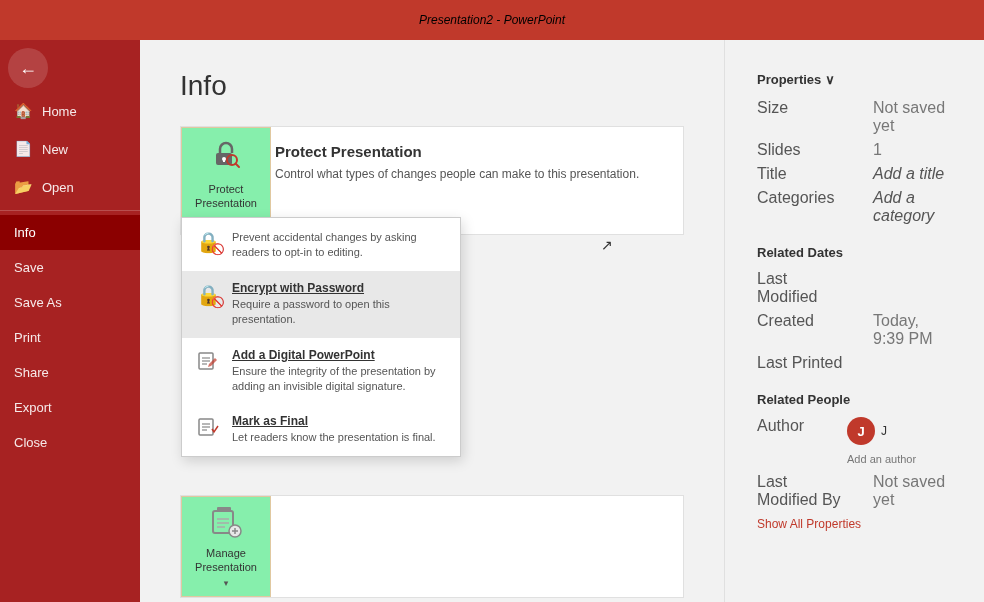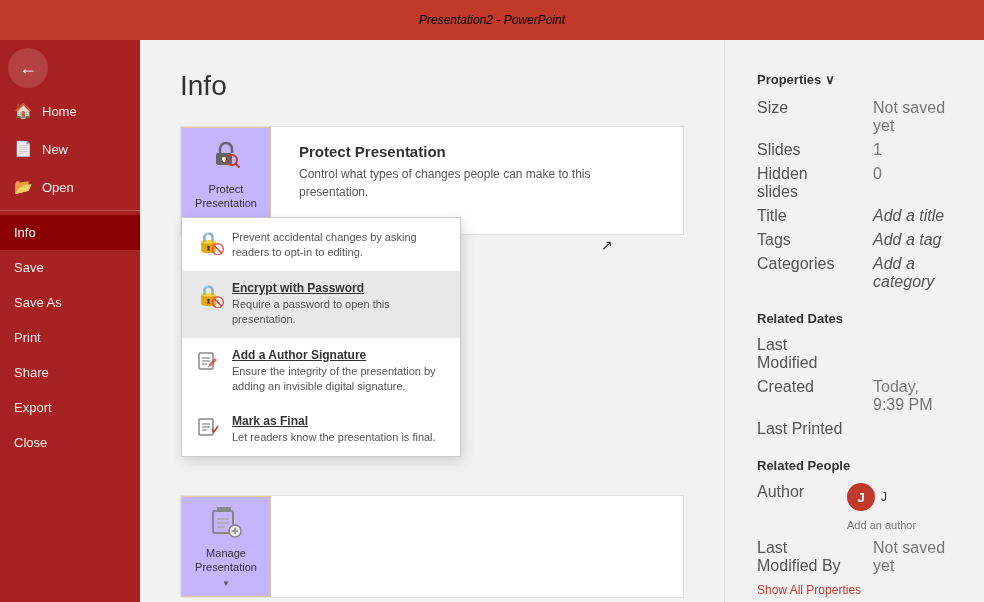--- a/index.html
+++ b/index.html
@@ -94,21 +94,21 @@
       background: white;
       border: 1px solid #e0e0e0;
       padding: 0;
       margin-bottom: 16px;
       display: flex;
       align-items: flex-start;
       position: relative;
     }
 
     .section-icon-btn {
-      background: #c4b5fd;
+      background: #86efac;
       border: 1px solid #e0c8a0;
       width: 90px;
       min-height: 90px;
       display: flex;
       flex-direction: column;
       align-items: center;
       justify-content: center;
       cursor: pointer;
       flex-shrink: 0;
       gap: 4px;
@@ -121,21 +121,21 @@
       text-align: center;
       line-height: 1.3;
     }
 
     .section-icon-btn .dropdown-arrow {
       font-size: 9px;
       color: #555;
     }
 
     .section-text {
-      padding: 16px 28px;
+      padding: 16px 4px;
     }
 
     .section-heading {
       font-size: 15px;
       font-weight: 600;
       color: #333;
       margin-bottom: 5px;
     }
 
     .section-desc {
@@ -445,21 +445,21 @@
             <div class="item-icon">
               <svg width="22" height="22" viewBox="0 0 22 22" xmlns="http://www.w3.org/2000/svg">
                 <rect x="2" y="3" width="14" height="16" rx="1" fill="none" stroke="#888" stroke-width="1.5"></rect>
                 <line x1="5" y1="8" x2="13" y2="8" stroke="#888" stroke-width="1.2"></line>
                 <line x1="5" y1="11" x2="13" y2="11" stroke="#888" stroke-width="1.2"></line>
                 <line x1="5" y1="14" x2="10" y2="14" stroke="#888" stroke-width="1.2"></line>
                 <path d="M14 16 L20 10 L18 8 L12 14 L11 17 Z" fill="#c0392b" opacity="0.7"></path>
               </svg>
             </div>
             <div class="item-text">
-              <div class="item-title">Add a Author Signature</div>
+              <div class="item-title">Add a Digital PowerPoint</div>
               <div class="item-desc">Ensure the integrity of the presentation by adding an invisible digital signature.</div>
             </div>
           </div>
 
           <div class="dropdown-item">
             <div class="item-icon">
               <svg width="22" height="22" viewBox="0 0 22 22" xmlns="http://www.w3.org/2000/svg">
                 <rect x="2" y="3" width="14" height="16" rx="1" fill="none" stroke="#888" stroke-width="1.5"></rect>
                 <line x1="5" y1="8" x2="13" y2="8" stroke="#888" stroke-width="1.2"></line>
                 <line x1="5" y1="11" x2="13" y2="11" stroke="#888" stroke-width="1.2"></line>
@@ -508,30 +508,22 @@
     <div class="properties-table">
       <div class="prop-row">
         <span class="prop-label">Size</span>
         <span class="prop-value">Not saved yet</span>
       </div>
       <div class="prop-row">
         <span class="prop-label">Slides</span>
         <span class="prop-value">1</span>
       </div>
       <div class="prop-row">
-        <span class="prop-label">Hidden slides</span>
-        <span class="prop-value">0</span>
-      </div>
-      <div class="prop-row">
         <span class="prop-label">Title</span>
         <span class="prop-value link">Add a title</span>
-      </div>
-      <div class="prop-row">
-        <span class="prop-label">Tags</span>
-        <span class="prop-value link">Add a tag</span>
       </div>
       <div class="prop-row">
         <span class="prop-label">Categories</span>
         <span class="prop-value link">Add a category</span>
       </div>
     </div>
 
     <div class="related-dates-title">Related Dates</div>
 
     <div class="properties-table">

